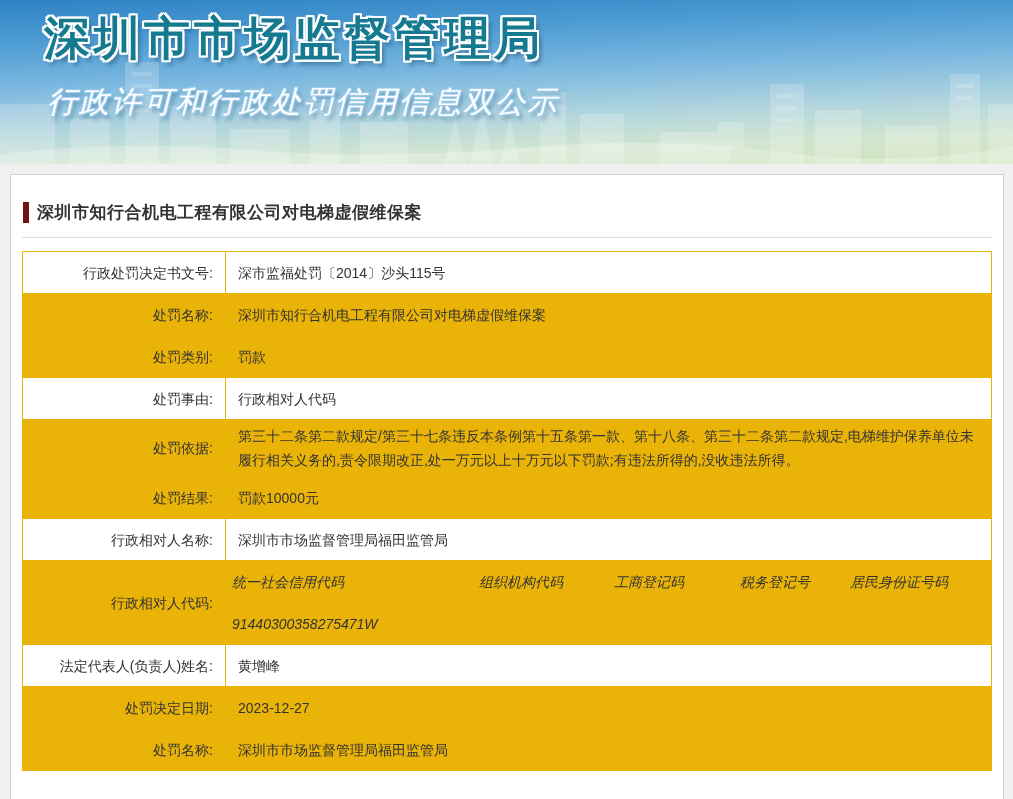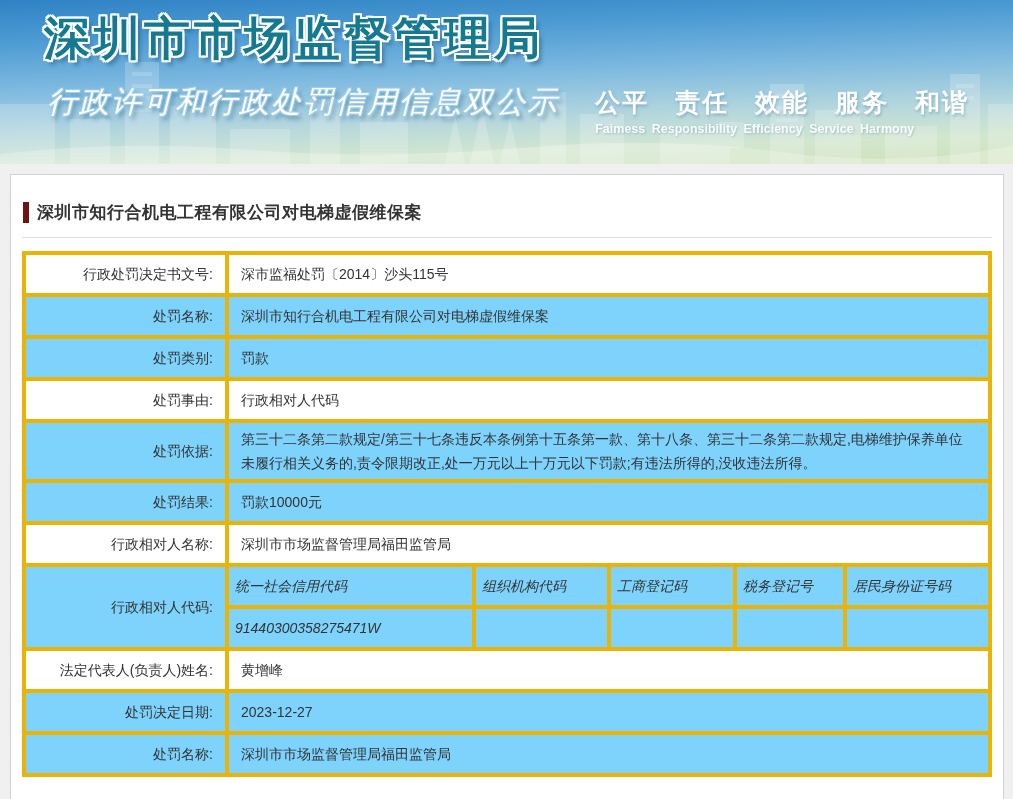--- a/index.html
+++ b/index.html
@@ -100,28 +100,28 @@
   }
 
   
   table.info {
     width: 100%;
     border-collapse: collapse;
     table-layout: fixed;
     font-size: 14px;
   }
   table.info td {
-    border: 4px solid #eab308;
+    border: 1px solid #eab308;
     height: 42px;
     line-height: 24px;
     vertical-align: middle;
     color: #333;
     background: #ffffff;
   }
-  tr.shade td { background: #7dd3fc; }
+  tr.shade td { background: #eab308; }
   td.lbl {
     text-align: right;
     padding: 4px 12px 4px 6px;
   }
   td.val {
     text-align: left;
     padding: 4px 14px 4px 12px;
   }
   td.code-hd, td.code-val {
     text-align: left;
@@ -166,24 +166,20 @@
       <rect x="956" y="40" width="18" height="4"></rect>
         <rect x="956" y="52" width="18" height="4"></rect>
     </g>
     <path d="M0,110 Q120,96 250,106 T520,104 T780,108 T1013,102 L1013,120 L0,120 Z" fill="#ffffff" opacity="0.25"></path>
   </svg>
 
   <h1 class="agency-title">深圳市市场监督管理局</h1>
 
   <div class="banner-subtitle">行政许可和行政处罚信用信息双公示</div>
 
-  <div class="banner-motto">
-    <div class="motto-cn">公平 责任 效能 服务 和谐</div>
-    <div class="motto-en">Faimess Responsibility Efficiency Service Harmony</div>
-  </div>
 </header>
 
 <main class="panel">
 
   <div class="case-title-row">
     <span class="title-bar"></span>
     <h2 class="case-title">深圳市知行合机电工程有限公司对电梯虚假维保案</h2>
   </div>
 
   <hr class="title-sep">

